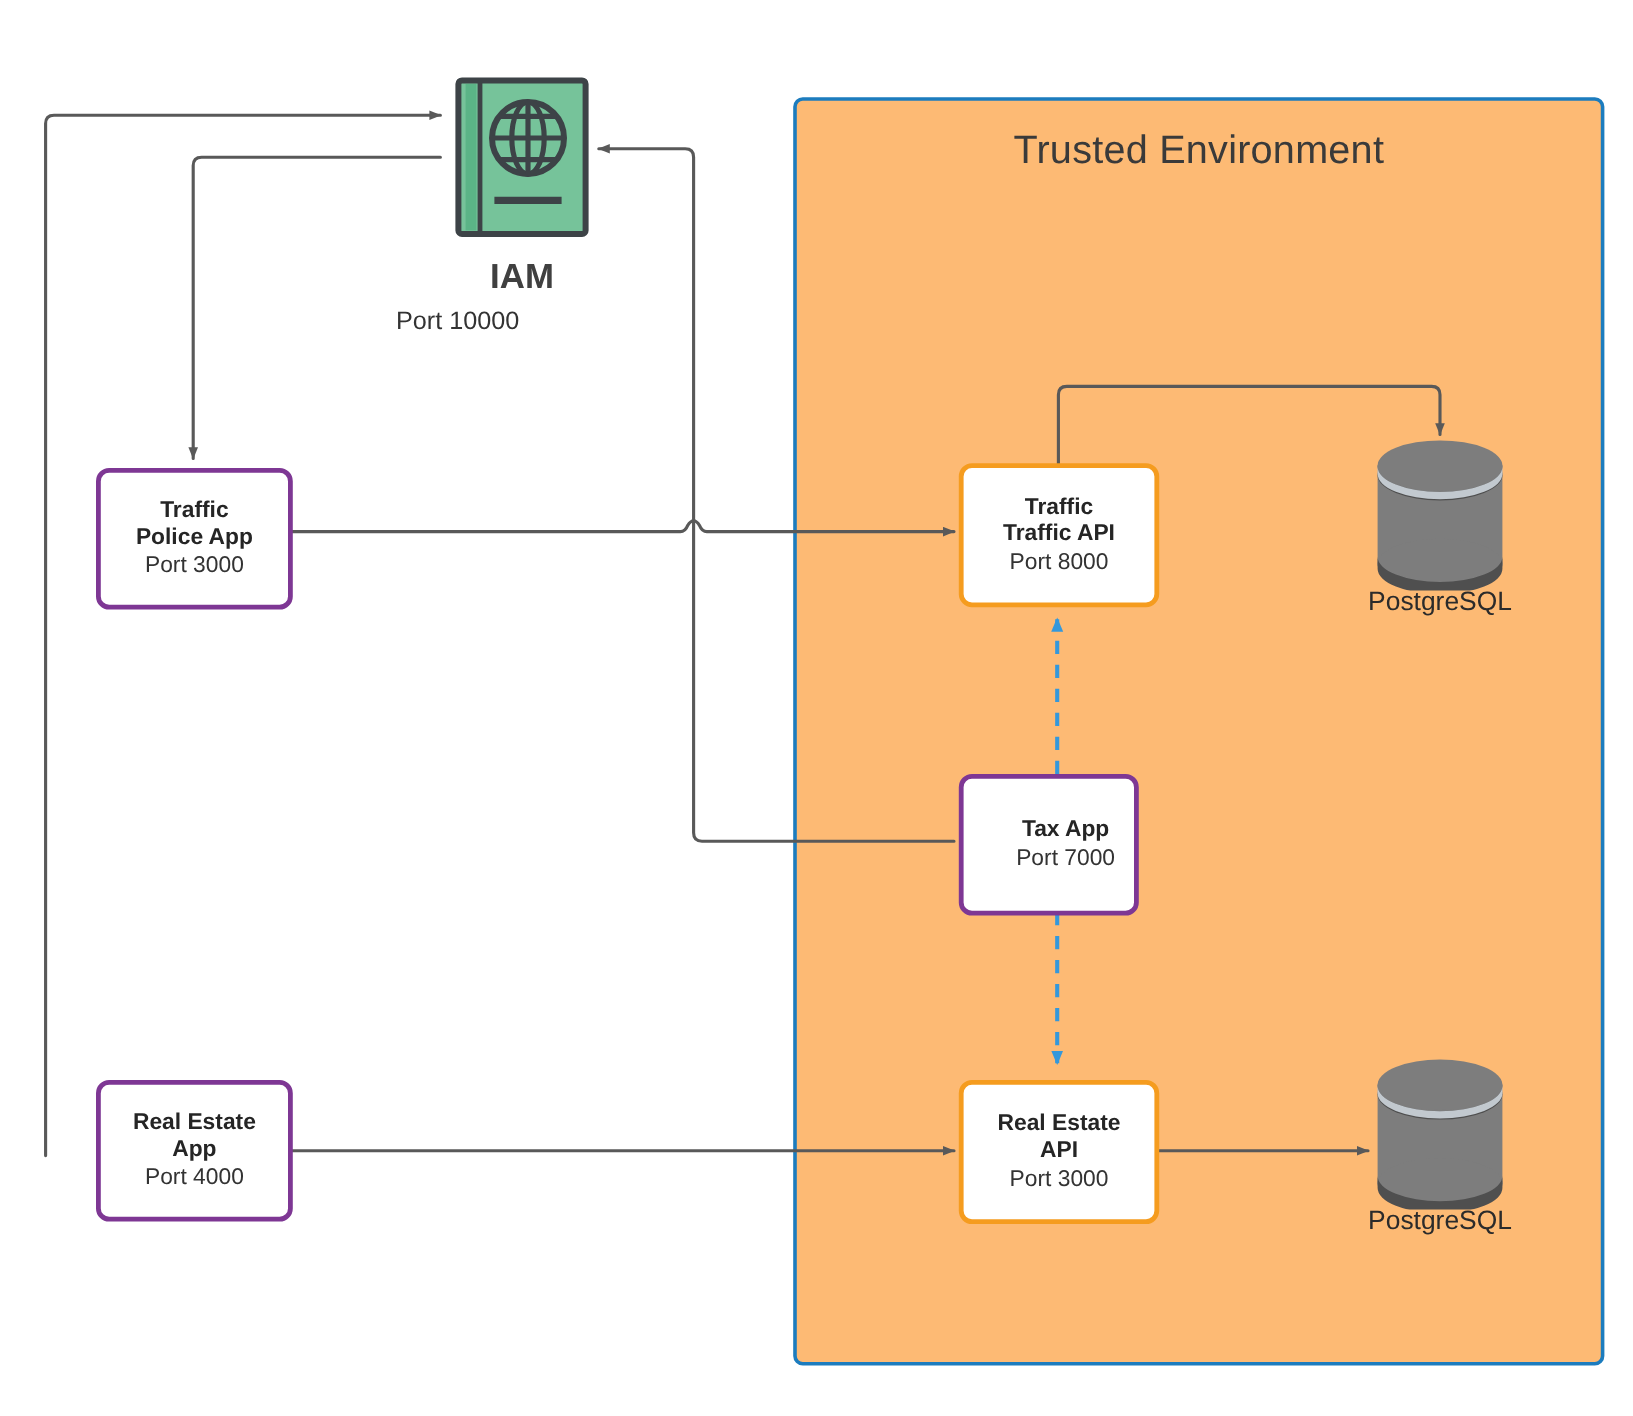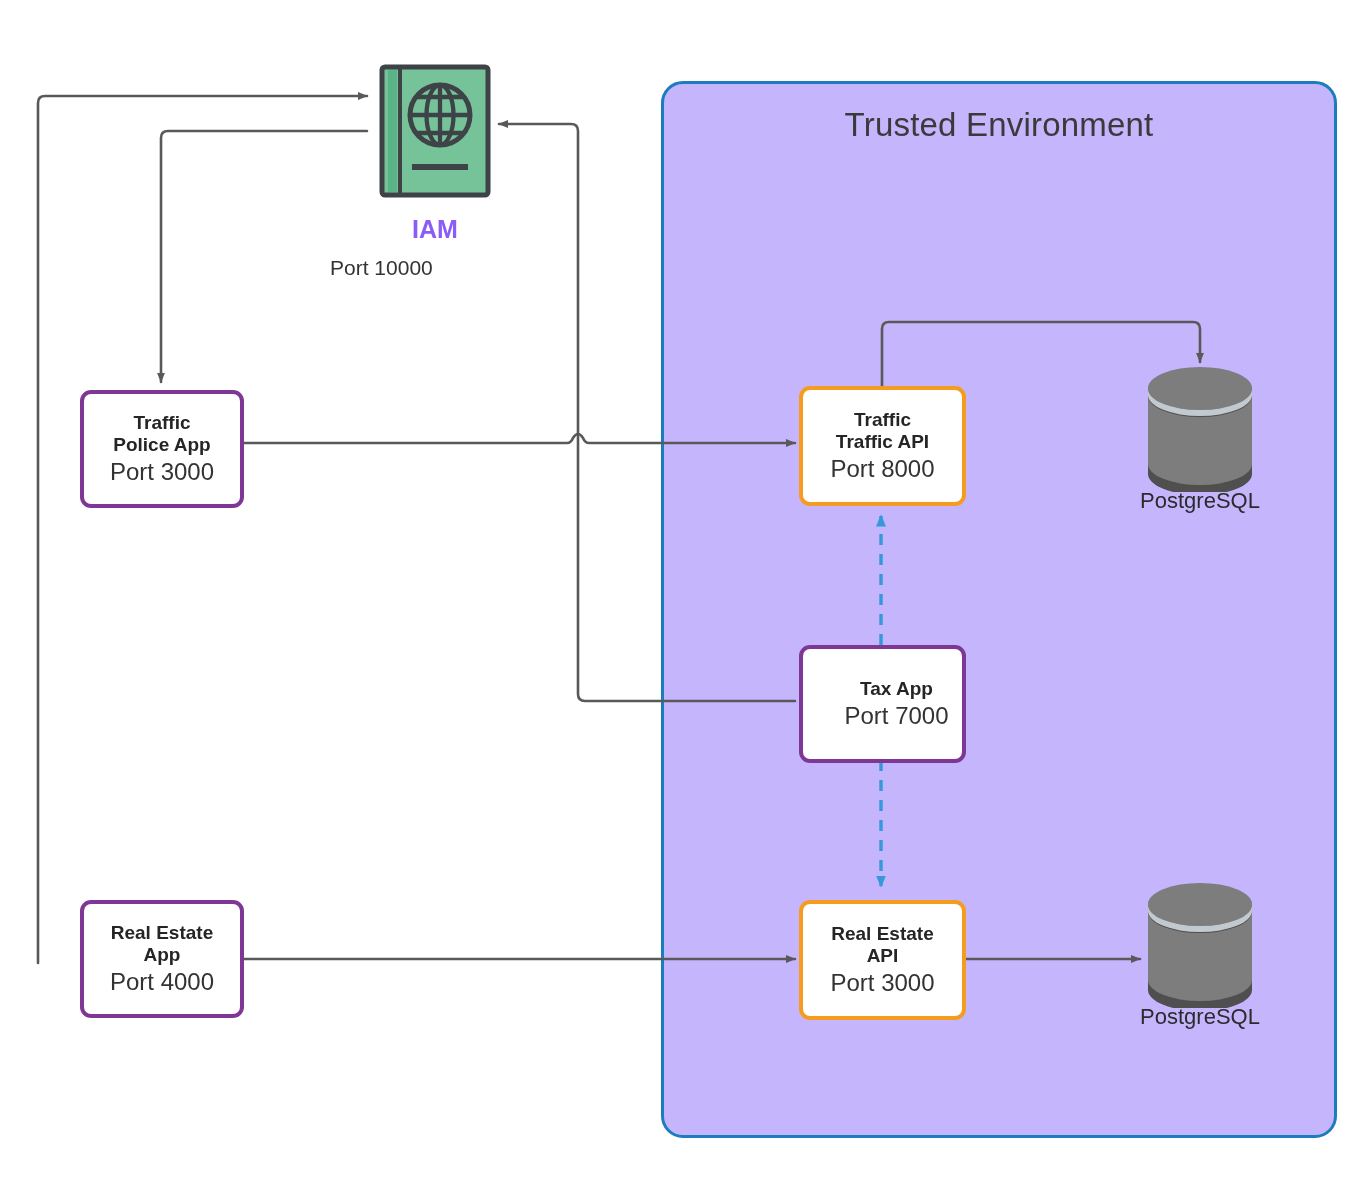--- a/index.html
+++ b/index.html
@@ -28,23 +28,23 @@
   }
 
   
   .zone {
     position: absolute;
     box-sizing: border-box;
     left: 661px;
     top: 81px;
     width: 676px;
     height: 1057px;
-    background: #c4b5fd;
+    background: #fdba74;
     border: 3px solid #1c7cbe;
-    border-radius: 22px;
+    border-radius: 8px;
   }
   .zone-title {
     position: absolute;
     left: 0;
     right: 0;
     top: 22px;
     text-align: center;
     font-size: 33px;
     color: #3a3a3a;
     letter-spacing: 0.2px;
@@ -65,42 +65,42 @@
   }
   .node.app   { border: 4px solid #7e3794; }
   .node.api   { border: 4px solid #f59c1f; }
   .node .title {
     font-weight: bold;
     font-size: 19px;
     color: #252525;
     padding: 0 6px;
   }
   .node .port {
-    font-size: 24px;
+    font-size: 19px;
     color: #333333;
     margin-top: 2px;
   }
 
   
   .iam-icon {
     position: absolute;
     left: 378px;
     top: 63px;
     width: 114px;
     height: 136px;
   }
   .iam-label {
     position: absolute;
     left: 330px;
     top: 215px;
     width: 210px;
     text-align: center;
-    font-size: 25px;
+    font-size: 29px;
     font-weight: bold;
-    color: #8b5cf6;
+    color: #404040;
   }
   .iam-port {
     position: absolute;
     left: 330px;
     top: 256px;
     width: 210px;
     font-size: 21px;
     color: #333333;
   }
 
@@ -194,21 +194,21 @@
   </div>
 
   <div class="node api" style="left:799px; top:386px; width:167px; height:120px;">
     <div class="title">
       <span>Traffic</span><br>
       <span>Traffic API</span>
     </div>
     <div class="port">Port 8000</div>
   </div>
 
-  <div class="node app" style="left:799px; top:645px; width:167px; height:118px;padding-left:28px;">
+  <div class="node app" style="left:799px; top:645px; width:150px; height:118px;padding-left:28px;">
     <div class="title">
       <span>Tax App</span>
     </div>
     <div class="port">Port 7000</div>
   </div>
 
   <div class="node api" style="left:799px; top:900px; width:167px; height:120px;">
     <div class="title">
       <span>Real Estate</span><br>
       <span>API</span>

